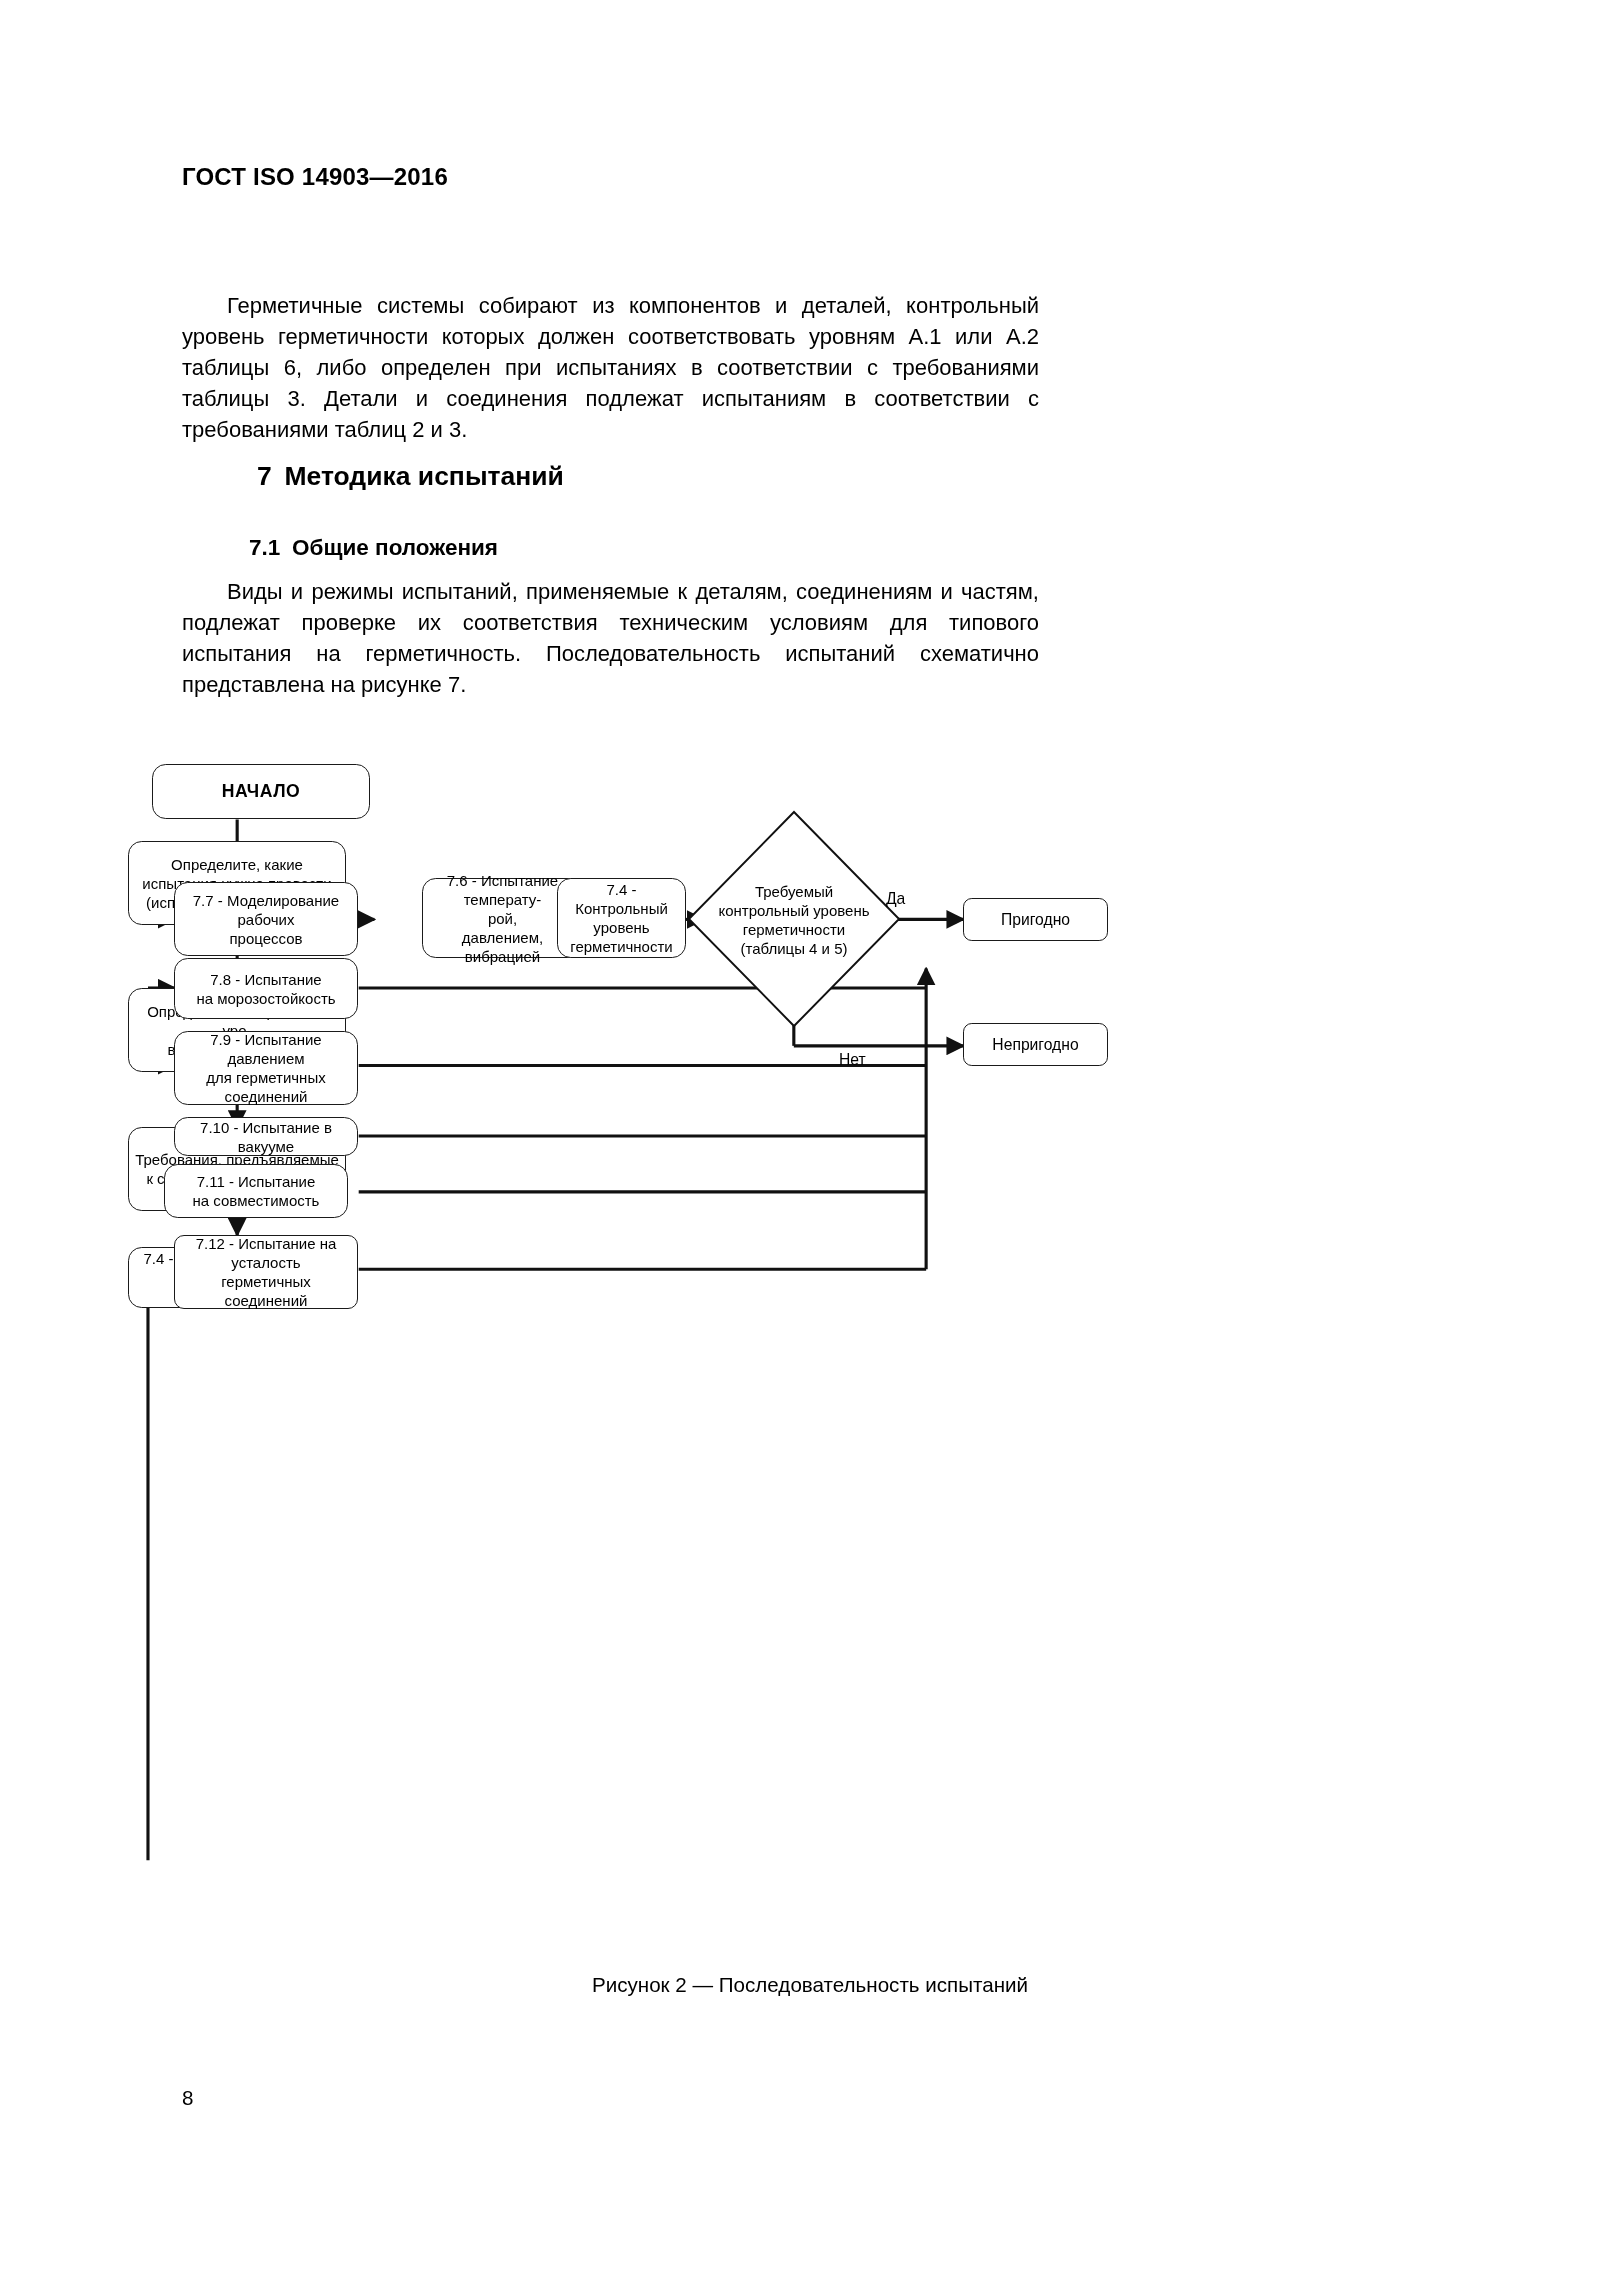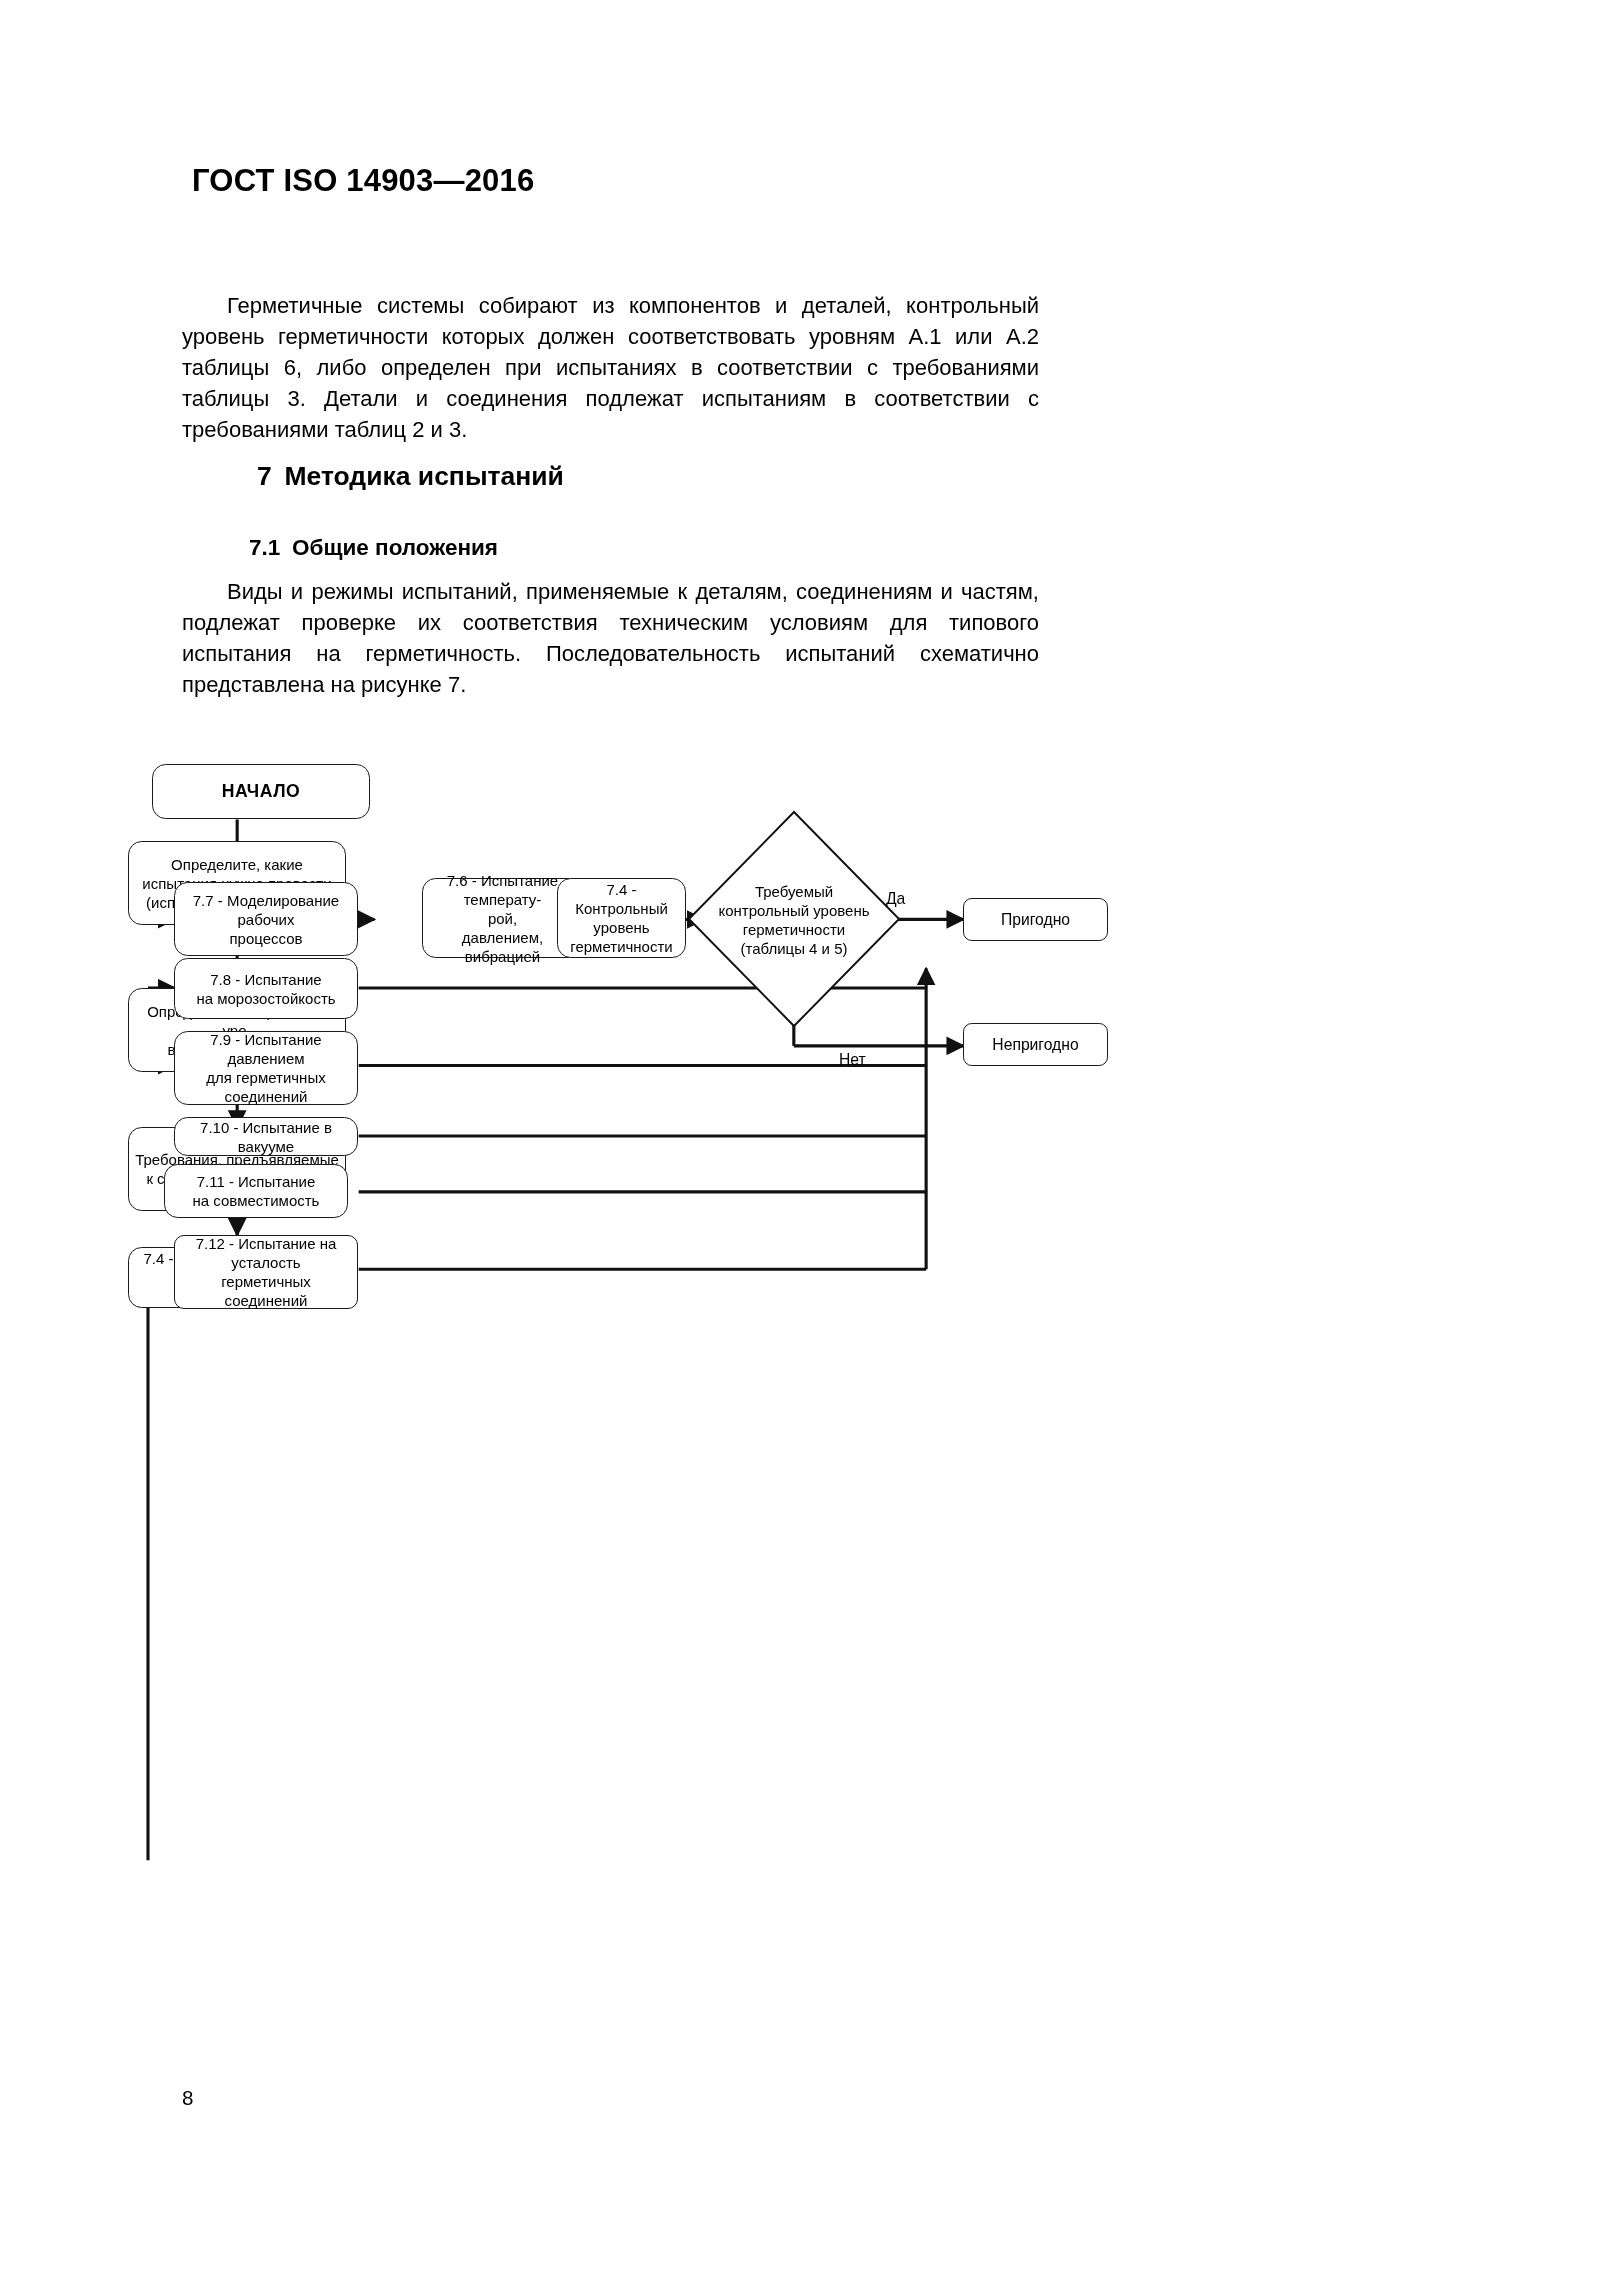--- a/index.html
+++ b/index.html
@@ -7,22 +7,22 @@
   body{
     width:1620px;height:2293px;position:relative;overflow:hidden;
     font-family:"Liberation Sans","DejaVu Sans",sans-serif;
     color:#000000;
     -webkit-font-smoothing:antialiased;
   }
   .page{position:absolute;inset:0;}
 
   
   .runhead{
-    position:absolute;left:192px;top:163px;
-    font-size:31px;font-weight:bold;letter-spacing:0.2px;
+    position:absolute;left:182px;top:163px;
+    font-size:24px;font-weight:bold;letter-spacing:0.2px;
     white-space:nowrap;
   }
 
   
   .h1{
     position:absolute;font-size:26.5px;font-weight:bold;white-space:nowrap;
   }
   .h1 .num{margin-right:12.7px;}
   .h6{left:257px;top:225px;}
   .h7{left:257px;top:461px;}
@@ -199,17 +199,18 @@
 (таблицы 4 и 5)</div>
 
     <div class="edge-label" style="left:886px;top:204px;">Да</div>
     <div class="edge-label" style="left:839px;top:365px;">Нет</div>
 
     <div class="fnode term" style="left:963px;top:212px;width:145px;height:43px;">Пригодно</div>
 
     <div class="fnode term" style="left:963px;top:337px;width:145px;height:43px;">Непригодно</div>
   </div>
 
+  <div class="figcap">Рисунок 2 — Последовательность испытаний</div>
 
   <div class="folio">8</div>
 
 </div>
 
 
 </body></html>

